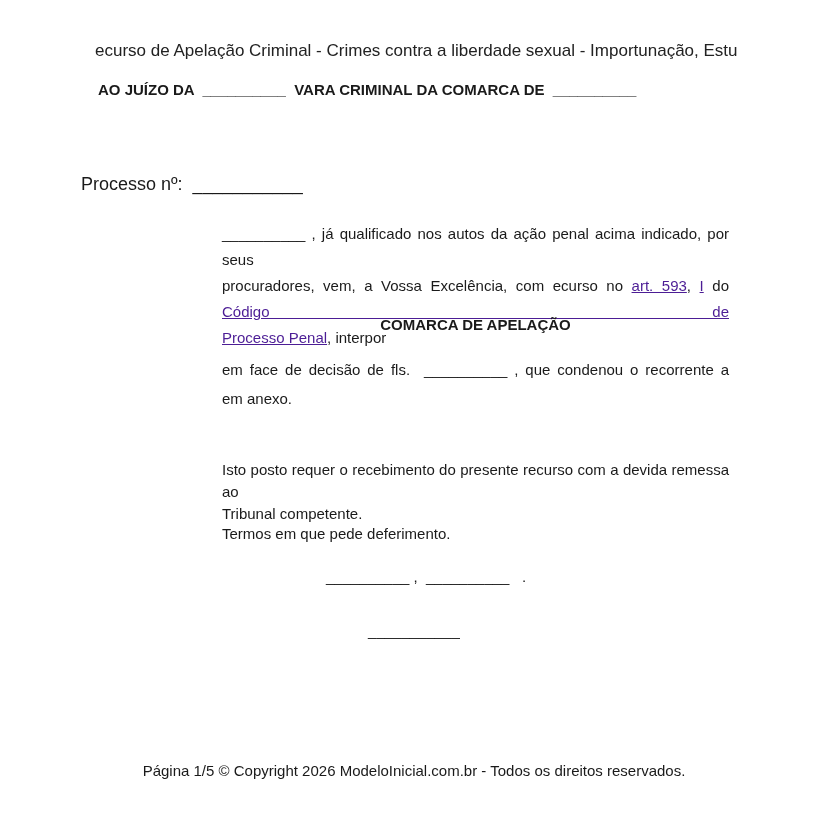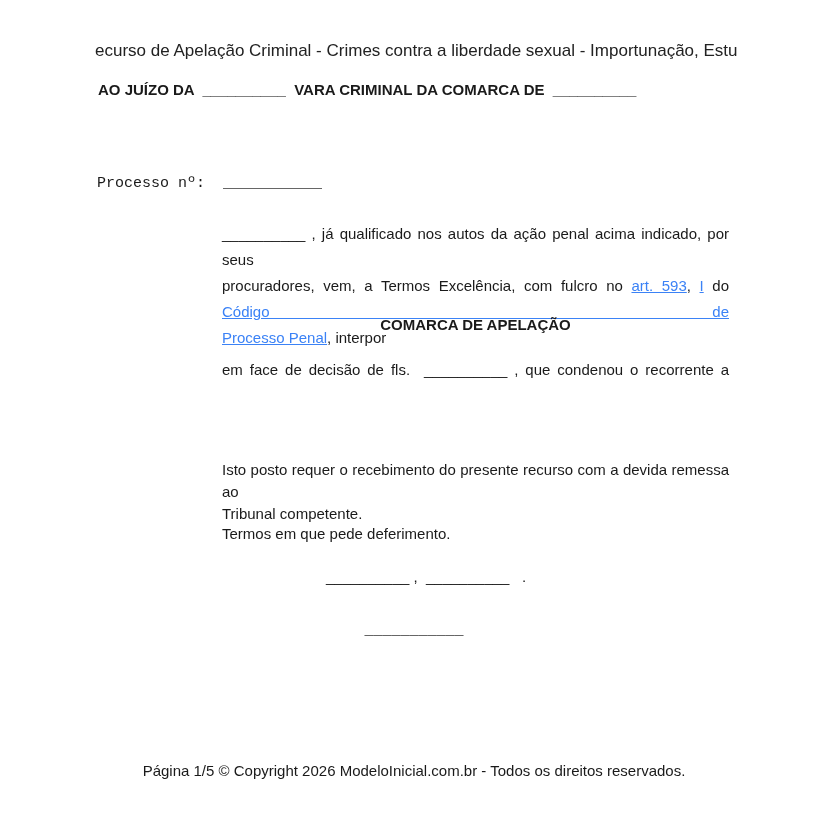--- a/index.html
+++ b/index.html
@@ -11,58 +11,59 @@
     position: relative;
     overflow: hidden;
   }
   .abs { position: absolute; }
   .col { left: 222px; width: 507px; }
   .fs15 { font-size: 15px; }
   .center { text-align: center; }
   
   .line { white-space: normal; }
   .line.j { text-align: justify; text-align-last: justify; text-justify: inter-word; }
-  a.link { color: #3b82f6; text-decoration: underline; cursor: pointer; }
+  a.link { color: #4c1d95; text-decoration: underline; cursor: pointer; }
   #title-clip {
     left: 95px; top: 39px; width: 642px; height: 24px;
     overflow: hidden; white-space: nowrap;
     font-size: 17px; line-height: 24px; color: #222222;
   }
   #court-line   { left: 98px; top: 80px;  font-size: 15px; line-height: 20px; font-weight: bold; white-space: nowrap; }
-  #process-line { left: 97px; top: 174px; font-size: 15px; line-height: 20px; font-family: Liberation Mono, monospace; }
+  #process-line { left: 81px; top: 174px; font-size: 18px; line-height: 20px; }
   #intro-para   { top: 221px; line-height: 26px; }
   #appeal-heading { top: 311px; line-height: 28px; font-weight: bold; }
   #appeal-para  { top: 355px; line-height: 29px; }
   #request-para { top: 459px; line-height: 22px; }
   #closing-line { top: 523px; line-height: 22px; }
   #date-line    { left: 12px; width: 828px; top: 566px; line-height: 22px; text-align: center; }
-  #signature-line { left: 0; width: 828px; top: 620px; line-height: 22px; text-align: center; font-family: Liberation Mono, monospace; }
+  #signature-line { left: 0; width: 828px; top: 620px; line-height: 22px; text-align: center; }
   #footer-line  { left: 0; width: 828px; top: 760px; line-height: 22px; text-align: center; font-size: 15px; }
 </style>
 </head>
 <body>
 
 <div id="title-clip" class="abs">
   <span>ecurso de Apelação Criminal - Crimes contra a liberdade sexual - Importunação, Estup</span>
 </div>
 
 <div id="court-line" class="abs">AO JUÍZO DA &nbsp;__________&nbsp; VARA CRIMINAL DA COMARCA DE &nbsp;__________</div>
 
 <div id="process-line" class="abs">Processo nº: &nbsp;___________</div>
 
 <div id="intro-para" class="abs col fs15">
   <div class="line j"><span>__________ , já qualificado nos autos da ação penal acima indicado, por seus</span></div>
-  <div class="line j"><span>procuradores, vem, a Termos Excelência, com fulcro no </span><a class="link">art. 593</a><span>, </span><a class="link">I</a><span> do </span><a class="link">Código de</a></div>
+  <div class="line j"><span>procuradores, vem, a Vossa Excelência, com ecurso no </span><a class="link">art. 593</a><span>, </span><a class="link">I</a><span> do </span><a class="link">Código de</a></div>
   <div class="line"><a class="link">Processo Penal</a><span>, interpor</span></div>
 </div>
 
 <div id="appeal-heading" class="abs col fs15 center">COMARCA DE APELAÇÃO</div>
 
 <div id="appeal-para" class="abs col fs15">
   <div class="line j"><span>em face de decisão de fls. &nbsp;__________ , que condenou o recorrente a</span></div>
+  <div class="line"><span>em anexo.</span></div>
 </div>
 
 <div id="request-para" class="abs col fs15">
   <div class="line j"><span>Isto posto requer o recebimento do presente recurso com a devida remessa ao</span></div>
   <div class="line"><span>Tribunal competente.</span></div>
 </div>
 
 <div id="closing-line" class="abs col fs15">Termos em que pede deferimento.</div>
 
 <div id="date-line" class="abs fs15">__________ , &nbsp;__________ &nbsp;&nbsp;.</div>

